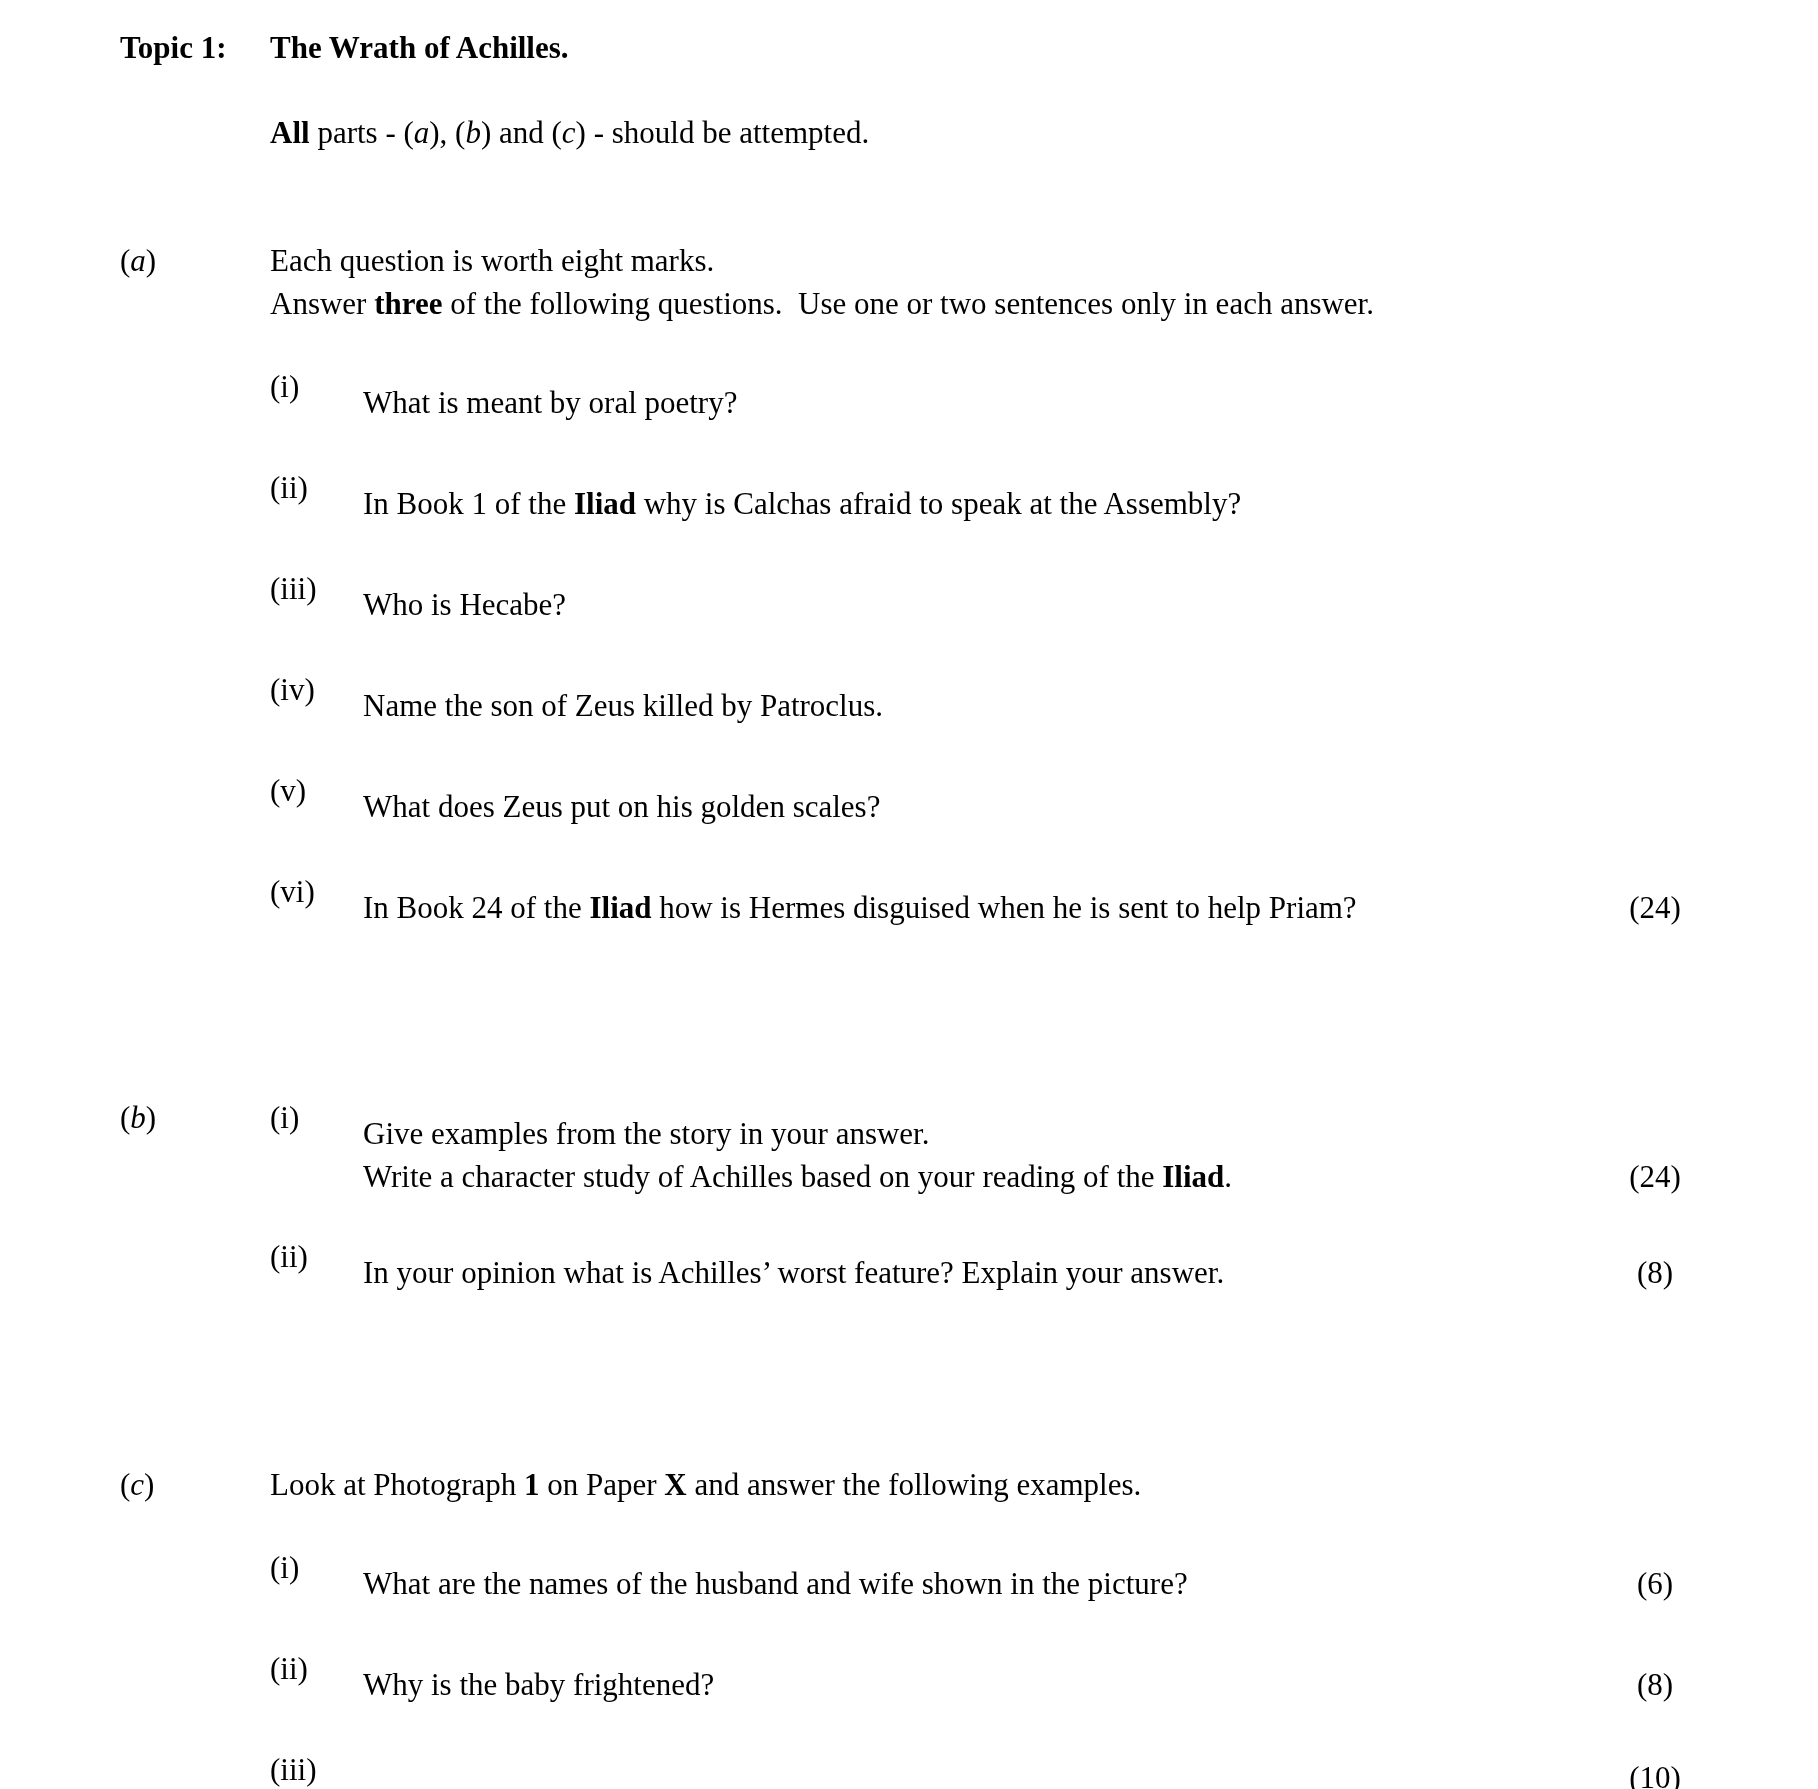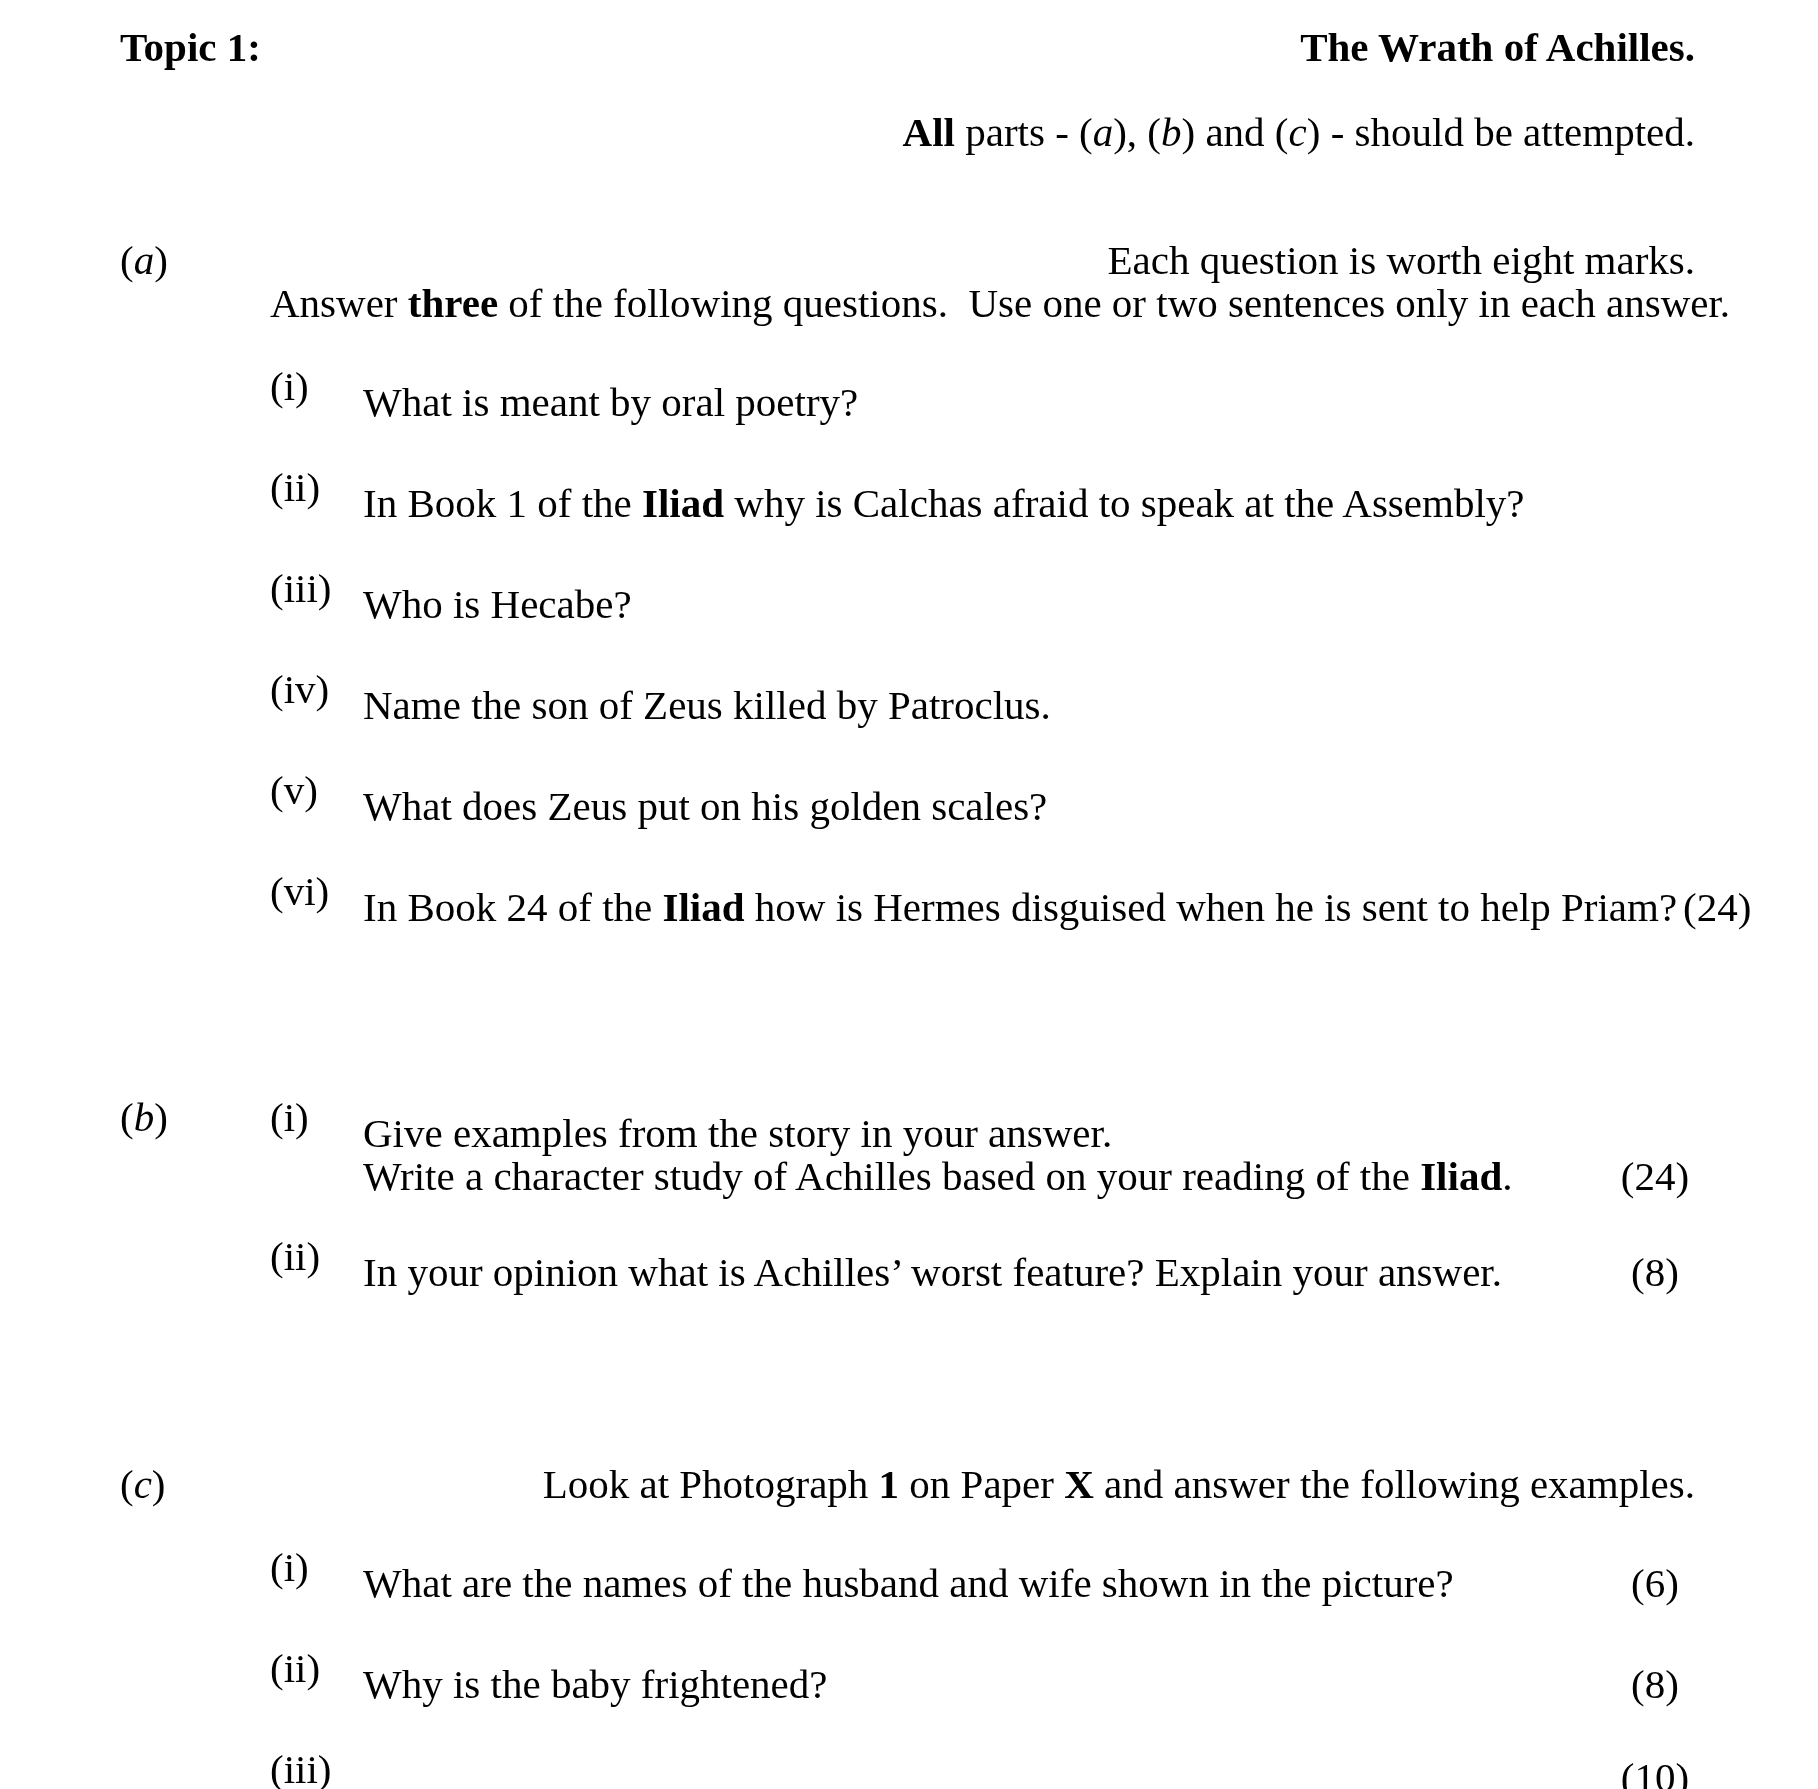--- a/index.html
+++ b/index.html
@@ -4,34 +4,34 @@
 <style>
   html, body { margin: 0; padding: 0; background: #ffffff; }
   .page {
     position: relative;
     width: 1818px;
     height: 1789px;
     box-sizing: border-box;
     background: #ffffff;
     color: #000000;
     font-family: "Liberation Serif", "DejaVu Serif", serif;
-    font-size: 41px;
+    font-size: 31px;
     padding: 26px 123px 0 120px;
     overflow: hidden;
   }
   .row {
     display: grid;
     grid-template-columns: 150px 93px 1fr 80px;
     line-height: 43px;
   }
   .col-label  { grid-column: 1; }
   .col-num    { grid-column: 2; }
   .col-text   { grid-column: 3; margin-top: 16px; }
   .col-marks  { grid-column: 4; text-align: center; align-self: end; margin-top: 8px; }
-  .col-rest   { grid-column: 2 / 5; text-align: right; }
+  .col-rest   { grid-column: 2 / 5; }
   .line { white-space: nowrap; line-height: 43px; }
   .b { font-weight: bold; }
   .i { font-style: italic; }
   .bold { font-weight: bold; }
 
   .instruction-row { margin-top: 42px; }
   .sec-a-intro     { margin-top: 85px; }
   .q-first         { margin-top: 40px; }
   .q               { margin-top: 42px; }
   .sec-b-first     { margin-top: 167px; }

